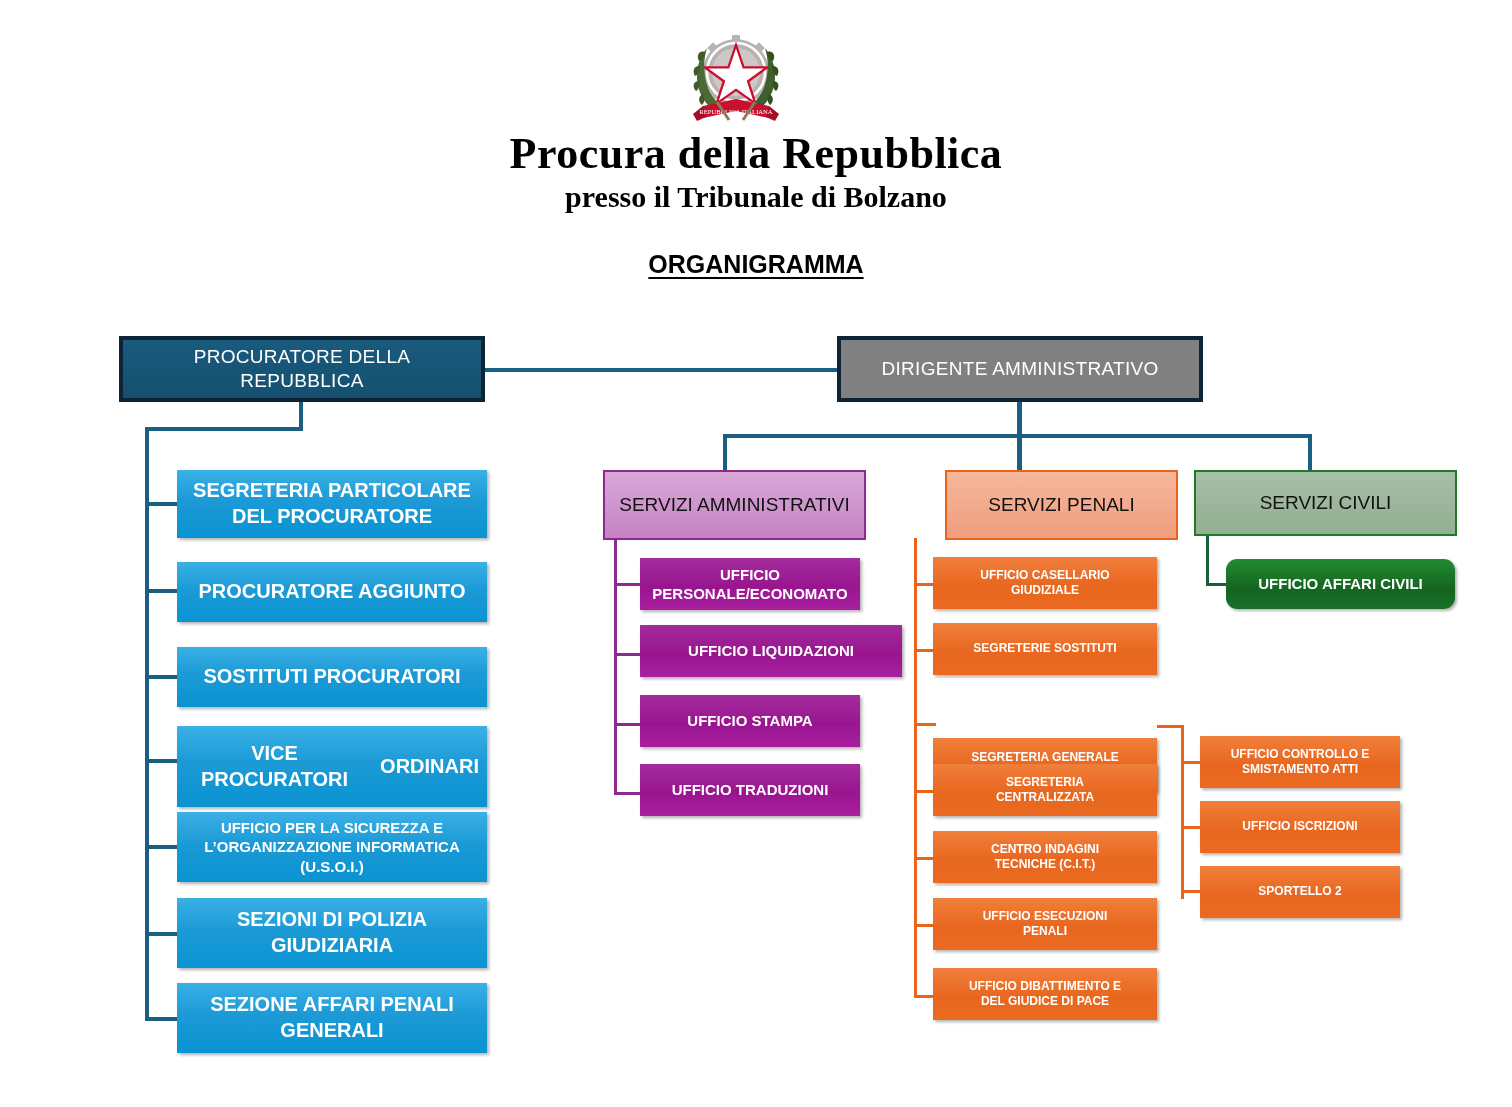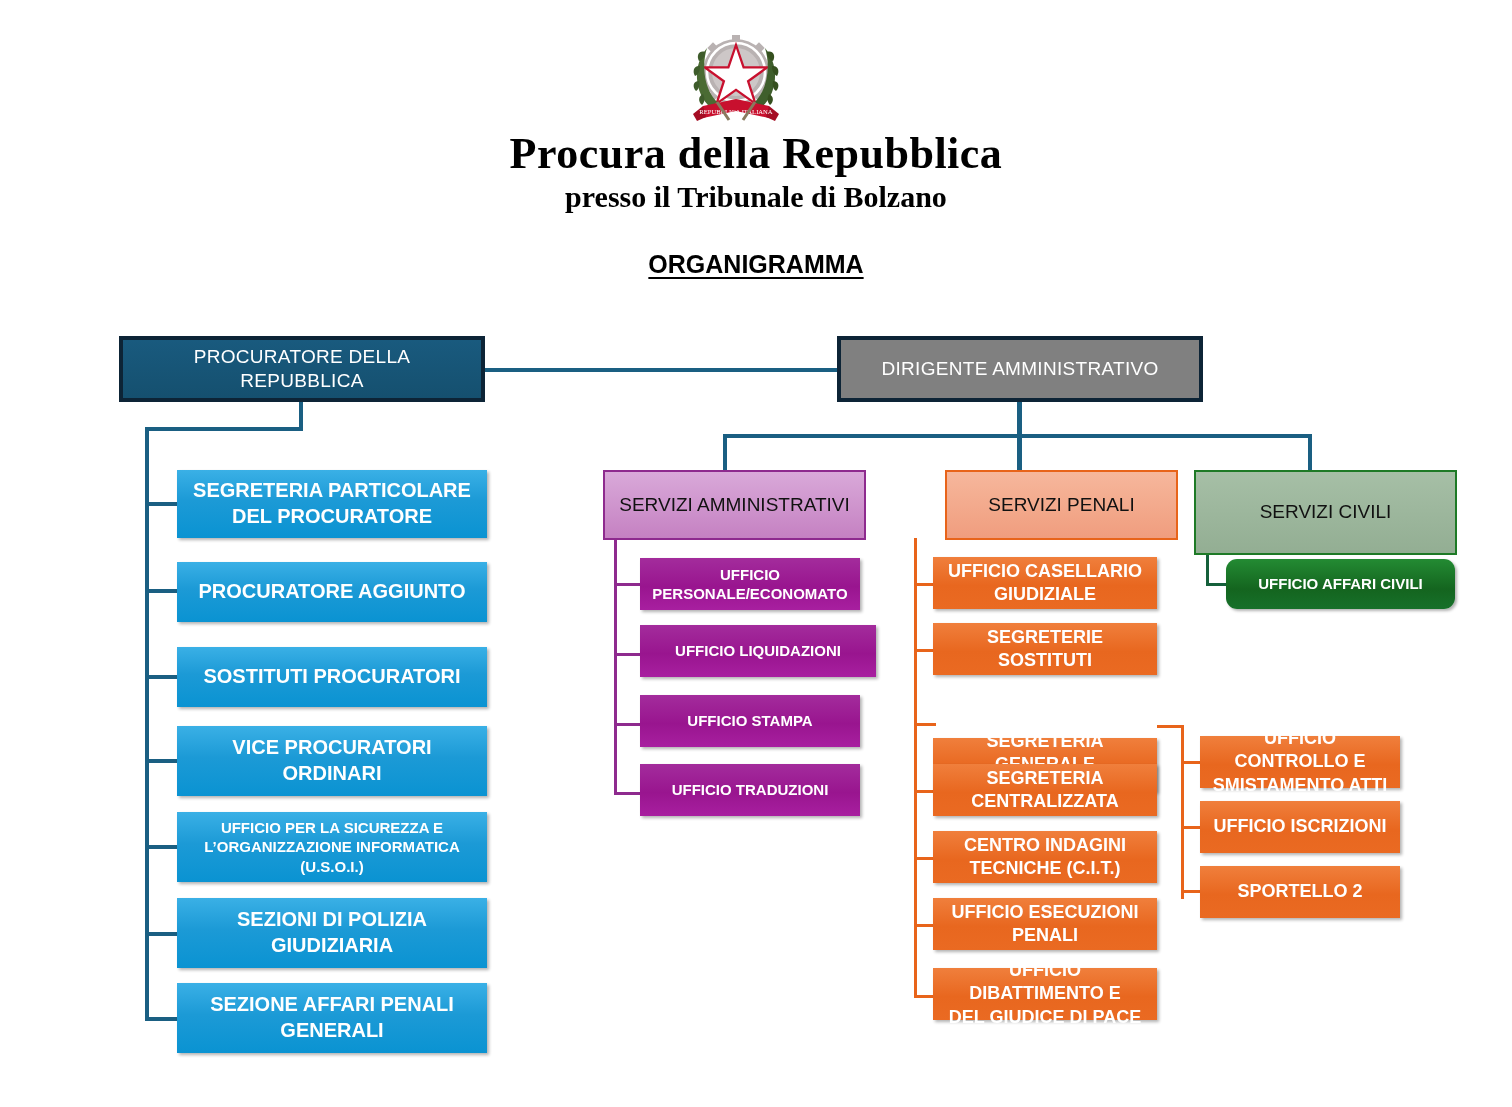--- a/index.html
+++ b/index.html
@@ -125,21 +125,21 @@
   .n-orange-head {
     background: linear-gradient(180deg, #f6b79c 0%, #f09d7e 100%);
     border: 2px solid #e8641a;
     color: #111111;
     font-size: 19px;
   }
   
   .n-orange {
     background: linear-gradient(180deg, #f07f3c 0%, #e8671f 55%, #ea6a22 100%);
     color: #ffffff;
-    font-size: 18px;
+    font-size: 12px;
     font-weight: bold;
     box-shadow: 2px 2px 3px rgba(0,0,0,0.30);
   }
 
   
   .n-green-head {
     background: linear-gradient(180deg, #a6bfa6 0%, #93ae93 100%);
     border: 2px solid #1e7a26;
     color: #111111;
     font-size: 19px;
@@ -274,21 +274,21 @@
   </div>
 
   <div class="node n-blue" style="left:177px; top:562px; width:310px; height:60px;">
     <span>PROCURATORE AGGIUNTO</span>
   </div>
 
   <div class="node n-blue" style="left:177px; top:647px; width:310px; height:60px;">
     <span>SOSTITUTI PROCURATORI</span>
   </div>
 
-  <div class="node n-blue" style="left:177px; top:726px; width:310px; height:70px; flex-direction:column;">
+  <div class="node n-blue" style="left:177px; top:726px; width:310px; height:81px; flex-direction:row;">
     <span>VICE PROCURATORI</span>
     <span>ORDINARI</span>
   </div>
 
   <div class="node n-blue small" style="left:177px; top:812px; width:310px; height:70px; flex-direction:column;">
     <span>UFFICIO PER LA SICUREZZA E</span>
     <span>L’ORGANIZZAZIONE INFORMATICA</span>
     <span>(U.S.O.I.)</span>
   </div>
 
@@ -304,21 +304,21 @@
 
   <div class="node n-violet-head" style="left:603px; top:470px; width:263px; height:70px;">
     <span>SERVIZI AMMINISTRATIVI</span>
   </div>
 
   <div class="node n-violet" style="left:640px; top:558px; width:220px; height:52px; flex-direction:column;">
     <span>UFFICIO</span>
     <span>PERSONALE/ECONOMATO</span>
   </div>
 
-  <div class="node n-violet" style="left:640px; top:625px; width:236px; height:52px;">
+  <div class="node n-violet" style="left:640px; top:625px; width:262px; height:52px;">
     <span>UFFICIO LIQUIDAZIONI</span>
   </div>
 
   <div class="node n-violet" style="left:640px; top:695px; width:220px; height:52px;">
     <span>UFFICIO STAMPA</span>
   </div>
 
   <div class="node n-violet" style="left:640px; top:764px; width:220px; height:52px;">
     <span>UFFICIO TRADUZIONI</span>
   </div>
@@ -367,21 +367,21 @@
   </div>
 
   <div class="node n-orange" style="left:1200px; top:801px; width:200px; height:52px;">
     <span>UFFICIO ISCRIZIONI</span>
   </div>
 
   <div class="node n-orange" style="left:1200px; top:866px; width:200px; height:52px;">
     <span>SPORTELLO 2</span>
   </div>
 
-  <div class="node n-green-head" style="left:1194px; top:470px; width:263px; height:85px;">
+  <div class="node n-green-head" style="left:1194px; top:470px; width:263px; height:66px;">
     <span>SERVIZI CIVILI</span>
   </div>
 
   <div class="node n-green" style="left:1226px; top:559px; width:229px; height:50px;">
     <span>UFFICIO AFFARI CIVILI</span>
   </div>
 
 </div>
 
 </body></html>

